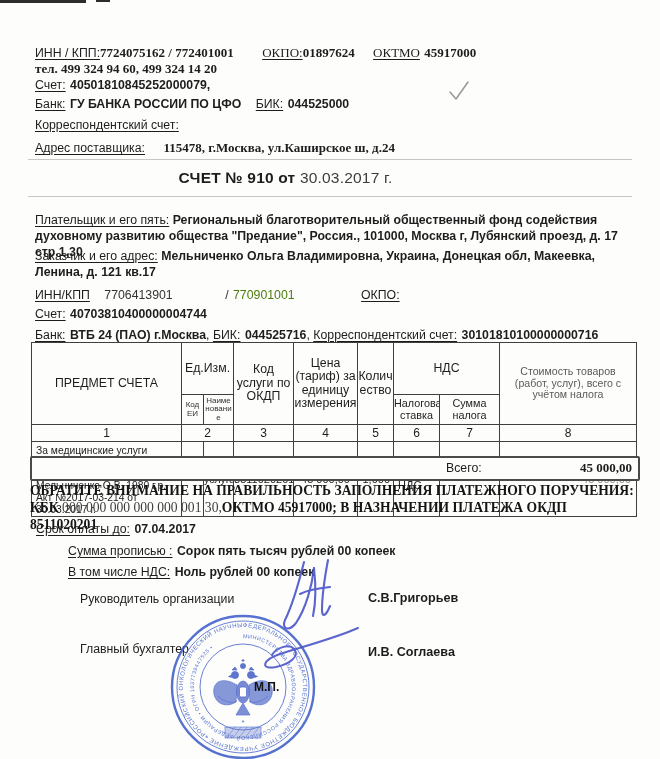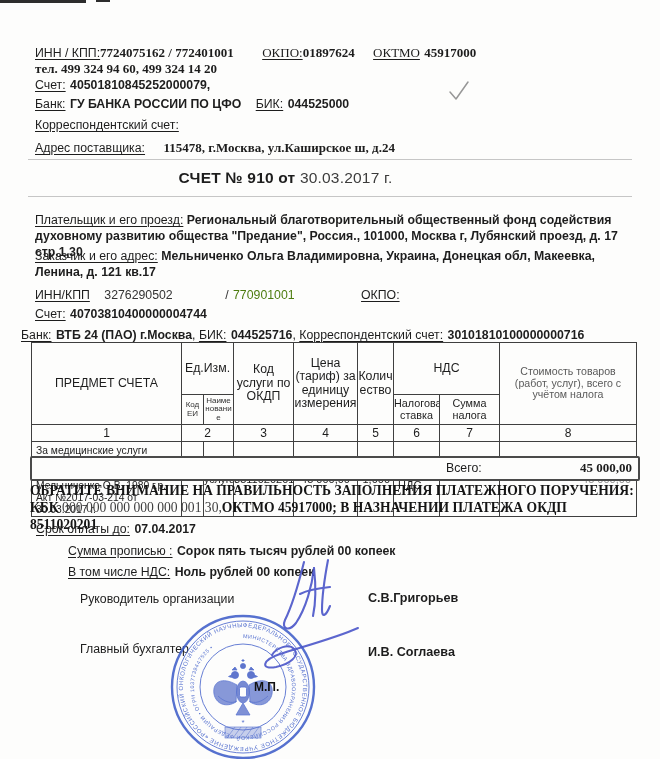--- a/index.html
+++ b/index.html
@@ -96,43 +96,43 @@
     <span class="serif b fs13" style="margin-left:14px;">115478, г.Москва, ул.Каширское ш, д.24</span>
   </div>
 
   <div class="rule" style="top:159px;"></div>
   <div class="title-row" style="top:169px;">
     <span class="b">СЧЕТ № 910  от </span><span class="title-date">30.03.2017 г.</span>
   </div>
   <div class="rule" style="top:196px;"></div>
 
   <div class="abs wrapblock" style="left:35px;top:212px;">
-    <span class="lbl">Плательщик и его  проезд:</span>
+    <span class="lbl">Плательщик и его  пять:</span>
     <span class="b">Региональный благотворительный общественный фонд содействия духовному развитию общества "Предание",  Россия., 101000, Москва г, Лубянский проезд, д. 17 стр.1,30</span>
   </div>
 
   <div class="abs wrapblock" style="left:35px;top:248px;">
     <span class="lbl">Заказчик и его адрес:</span>
     <span class="b">Мельниченко Ольга Владимировна, Украина, Донецкая обл, Макеевка, Ленина, д. 121 кв.17</span>
   </div>
 
   <div class="abs line" style="left:35px;top:285px;">
     <span class="lbl fs12">ИНН/КПП</span>
-    <span class="fs12" style="margin-left:10px;color:#333;">3276290502</span>
+    <span class="fs12" style="margin-left:10px;color:#333;">7706413901</span>
     <span class="fs12" style="margin-left:48px;color:#333;">/</span>
     <span class="fs12" style="color:#4d7c0f;">770901001</span>
     <span class="lbl fs12" style="margin-left:62px;">ОКПО:</span>
   </div>
 
   <div class="abs line" style="left:35px;top:304px;">
     <span class="lbl fs12">Счет:</span>
     <span class="b fs12">40703810400000004744</span>
   </div>
 
-  <div class="abs line" style="left:21px;top:325px;">
+  <div class="abs line" style="left:35px;top:325px;">
     <span class="lbl fs12">Банк:</span>
     <span class="b fs12">ВТБ 24 (ПАО) г.Москва</span><span class="fs12">, </span><span class="lbl fs12">БИК:</span>
     <span class="b fs12">044525716</span><span class="fs12">, </span><span class="lbl fs12">Корреспондентский счет:</span>
     <span class="b fs12">30101810100000000716</span>
   </div>
 
   <table class="inv abs" style="left:31px;top:342px;">
     <colgroup>
       <col style="width:150px">
         <col style="width:22px">

